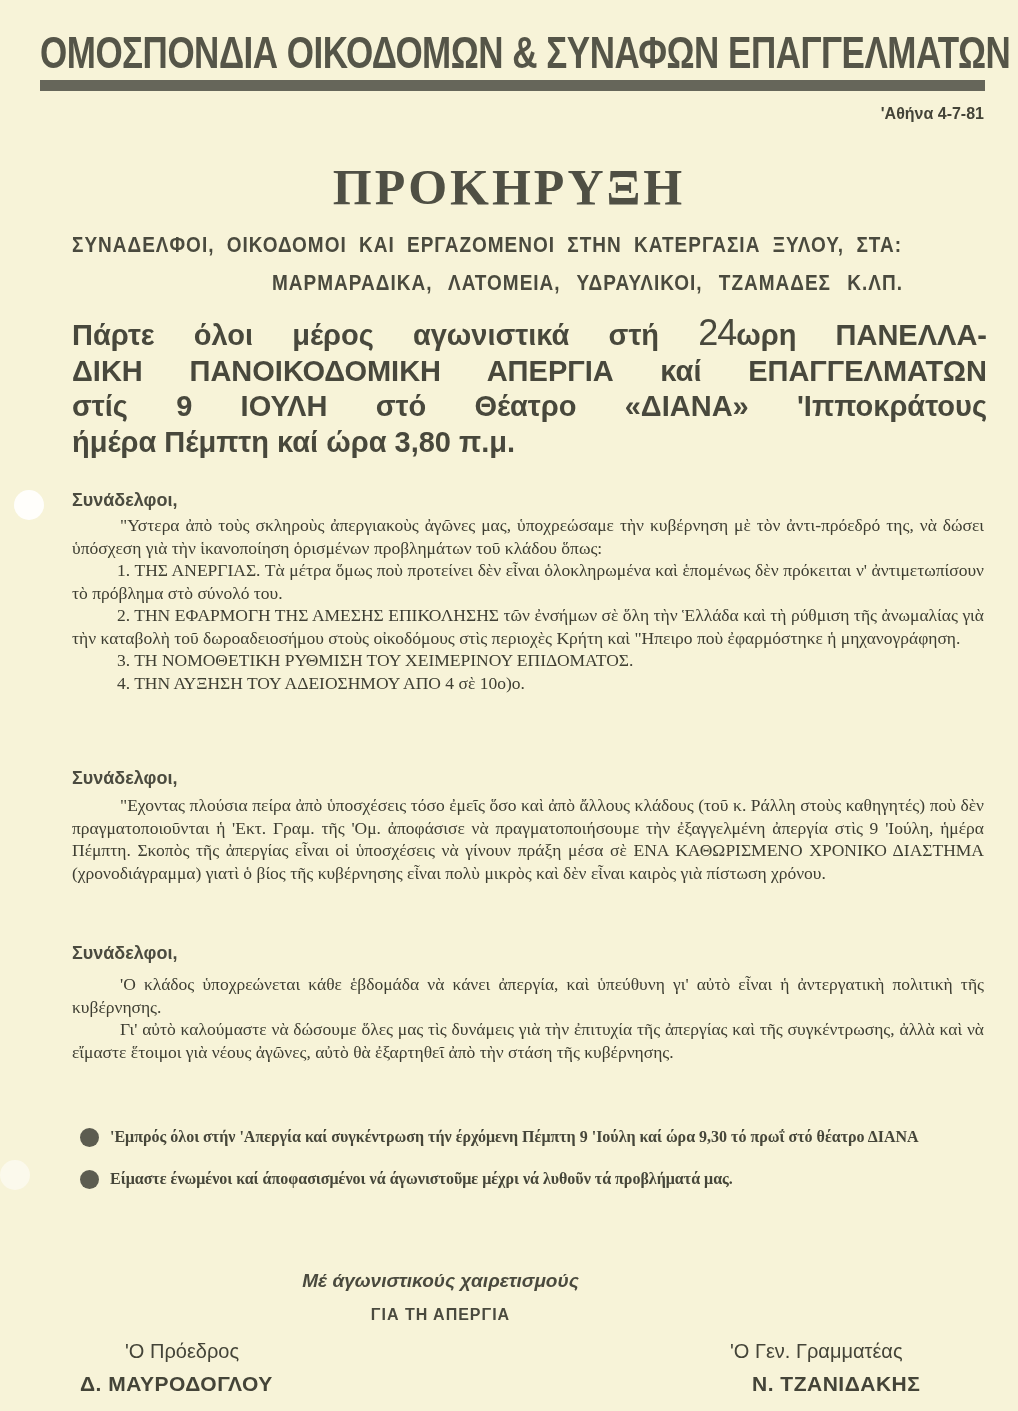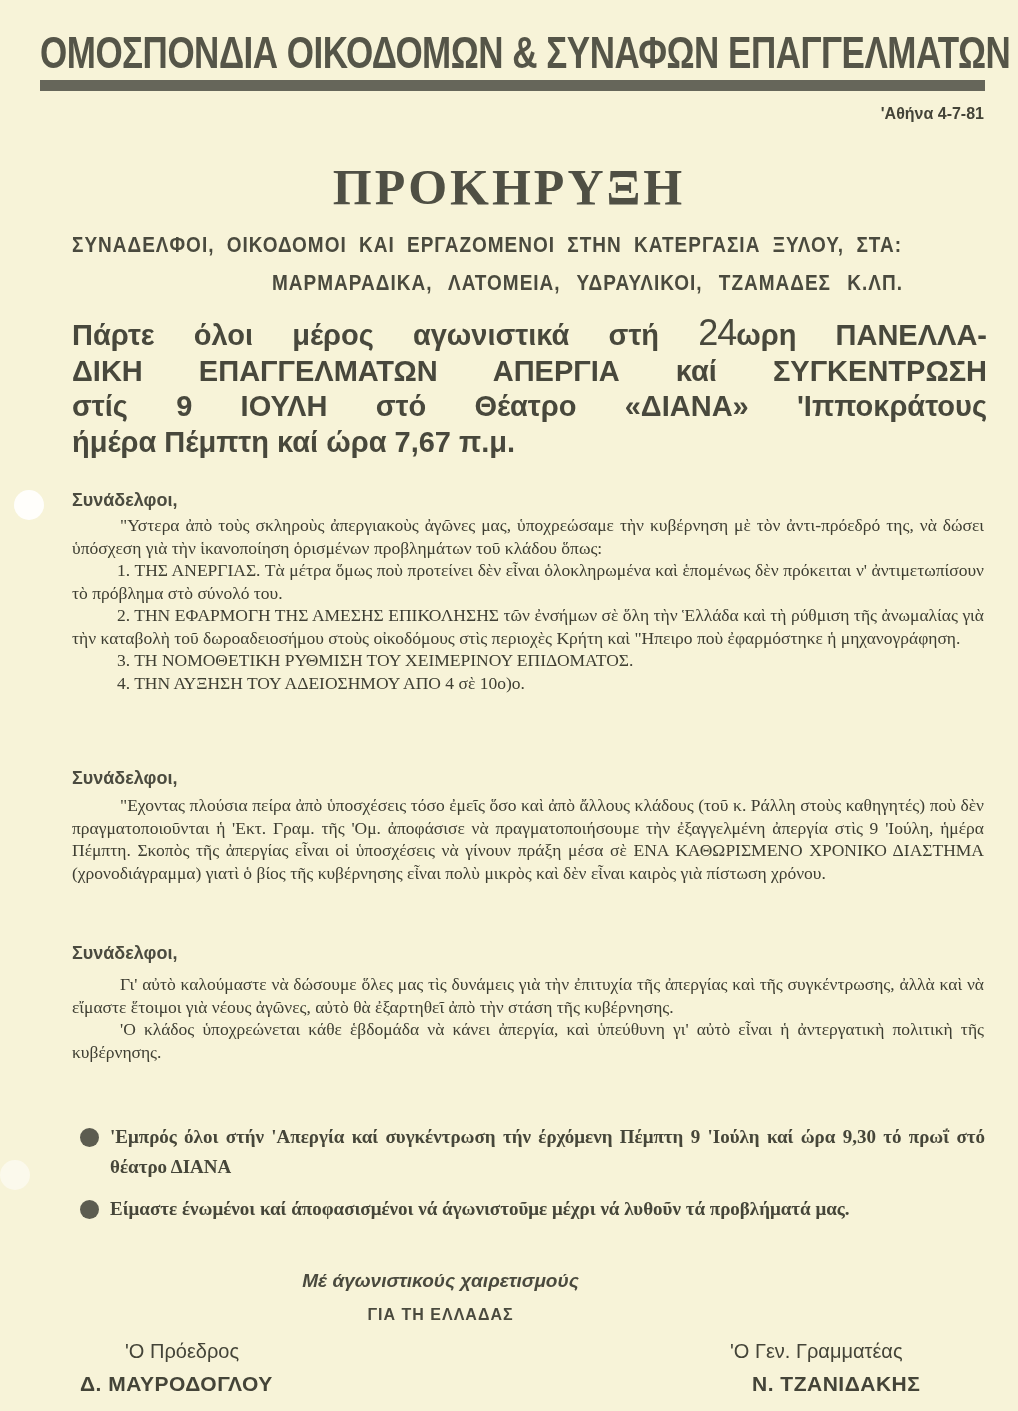--- a/index.html
+++ b/index.html
@@ -63,21 +63,21 @@
       position: absolute; left: 72px; width: 912px;
       font-family: "Liberation Serif", serif; font-size: 17.5px;
       line-height: 22.5px; color: #3e3e32;
     }
     .body-text p { margin: 0; text-align: justify; }
     .body-text p.indent { text-indent: 48px; }
     .body-text p.item { text-indent: 45px; }
     .bullets {
       position: absolute; left: 80px; top: 1122px; width: 905px;
       font-family: "Liberation Serif", serif; font-weight: bold;
-      font-size: 19px; line-height: 30px; color: #464639;
+      font-size: 16px; line-height: 30px; color: #464639;
     }
     .bullet-item { position: relative; padding-left: 30px; margin-bottom: 12px; text-align: justify; }
     .bullet-dot {
       position: absolute; left: 0; top: 6px; width: 19px; height: 19px;
       border-radius: 50%; background: #5c5c50;
     }
     .closing {
       position: absolute; left: 0; width: 881px; text-align: center;
       font-family: "Liberation Sans", sans-serif; font-weight: bold;
       color: #4a4a3e;
@@ -109,56 +109,56 @@
   <div class="rule"></div>
   <div class="date">'Αθήνα 4-7-81</div>
 
   <div class="title">ΠΡΟΚΗΡΥΞΗ</div>
 
   <div class="addressee l1">ΣΥΝΑΔΕΛΦΟΙ, ΟΙΚΟΔΟΜΟΙ ΚΑΙ ΕΡΓΑΖΟΜΕΝΟΙ ΣΤΗΝ ΚΑΤΕΡΓΑΣΙΑ ΞΥΛΟΥ, ΣΤΑ:</div>
   <div class="addressee l2">ΜΑΡΜΑΡΑΔΙΚΑ, ΛΑΤΟΜΕΙΑ, ΥΔΡΑΥΛΙΚΟΙ, ΤΖΑΜΑΔΕΣ Κ.ΛΠ.</div>
 
   <div class="call">
     <span class="line"><span>Πάρτε όλοι μέρος αγωνιστικά στή </span><span class="big">24</span><span>ωρη ΠΑΝΕΛΛΑ-</span></span>
-    <span class="line">ΔΙΚΗ ΕΠΑΓΓΕΛΜΑΤΩΝ ΑΠΕΡΓΙΑ καί ΣΥΓΚΕΝΤΡΩΣΗ</span>
+    <span class="line">ΔΙΚΗ ΠΑΝΟΙΚΟΔΟΜΙΚΗ ΑΠΕΡΓΙΑ καί ΕΠΑΓΓΕΛΜΑΤΩΝ</span>
     <span class="line">στίς 9 ΙΟΥΛΗ στό Θέατρο «ΔΙΑΝΑ» 'Ιπποκράτους</span>
-    <span class="line last">ήμέρα Πέμπτη καί ώρα 7,67 π.μ.</span>
+    <span class="line last">ήμέρα Πέμπτη καί ώρα 3,80 π.μ.</span>
   </div>
 
   <div class="section-head" style="top:490px;">Συνάδελφοι,</div>
   <div class="body-text" style="top:514px;">
     <p class="indent">"Υστερα ἀπὸ τοὺς σκληροὺς ἀπεργιακοὺς ἀγῶνες μας, ὑποχρεώσαμε τὴν κυβέρνηση μὲ τὸν ἀντι-πρόεδρό της, νὰ δώσει ὑπόσχεση γιὰ τὴν ἱκανοποίηση ὁρισμένων προβλημάτων τοῦ κλάδου ὅπως:</p>
     <p class="item">1. ΤΗΣ ΑΝΕΡΓΙΑΣ. Τὰ μέτρα ὅμως ποὺ προτείνει δὲν εἶναι ὁλοκληρωμένα καὶ ἑπομένως δὲν πρόκειται ν' ἀντιμετωπίσουν τὸ πρόβλημα στὸ σύνολό του.</p>
     <p class="item">2. ΤΗΝ ΕΦΑΡΜΟΓΗ ΤΗΣ ΑΜΕΣΗΣ ΕΠΙΚΟΛΗΣΗΣ τῶν ἐνσήμων σὲ ὅλη τὴν Ἑλλάδα καὶ τὴ ρύθμιση τῆς ἀνωμαλίας γιὰ τὴν καταβολὴ τοῦ δωροαδειοσήμου στοὺς οἰκοδόμους στὶς περιοχὲς Κρήτη καὶ "Ηπειρο ποὺ ἐφαρμόστηκε ἡ μηχανογράφηση.</p>
     <p class="item">3. ΤΗ ΝΟΜΟΘΕΤΙΚΗ ΡΥΘΜΙΣΗ ΤΟΥ ΧΕΙΜΕΡΙΝΟΥ ΕΠΙΔΟΜΑΤΟΣ.</p>
     <p class="item">4. ΤΗΝ ΑΥΞΗΣΗ ΤΟΥ ΑΔΕΙΟΣΗΜΟΥ ΑΠΟ 4 σὲ 10ο)ο.</p>
   </div>
 
   <div class="section-head" style="top:768px;">Συνάδελφοι,</div>
   <div class="body-text" style="top:794px;">
     <p class="indent">"Εχοντας πλούσια πείρα ἀπὸ ὑποσχέσεις τόσο ἐμεῖς ὅσο καὶ ἀπὸ ἄλλους κλάδους (τοῦ κ. Ράλλη στοὺς καθηγητές) ποὺ δὲν πραγματοποιοῦνται ἡ 'Εκτ. Γραμ. τῆς 'Ομ. ἀποφάσισε νὰ πραγματοποιήσουμε τὴν ἐξαγγελμένη ἀπεργία στὶς 9 'Ιούλη, ἡμέρα Πέμπτη. Σκοπὸς τῆς ἀπεργίας εἶναι οἱ ὑποσχέσεις νὰ γίνουν πράξη μέσα σὲ ΕΝΑ ΚΑΘΩΡΙΣΜΕΝΟ ΧΡΟΝΙΚΟ ΔΙΑΣΤΗΜΑ (χρονοδιάγραμμα) γιατὶ ὁ βίος τῆς κυβέρνησης εἶναι πολὺ μικρὸς καὶ δὲν εἶναι καιρὸς γιὰ πίστωση χρόνου.</p>
   </div>
 
   <div class="section-head" style="top:943px;">Συνάδελφοι,</div>
   <div class="body-text" style="top:973px;">
+    <p class="indent">'Ο κλάδος ὑποχρεώνεται κάθε ἑβδομάδα νὰ κάνει ἀπεργία, καὶ ὑπεύθυνη γι' αὐτὸ εἶναι ἡ ἀντεργατικὴ πολιτικὴ τῆς κυβέρνησης.</p>
     <p class="indent">Γι' αὐτὸ καλούμαστε νὰ δώσουμε ὅλες μας τὶς δυνάμεις γιὰ τὴν ἐπιτυχία τῆς ἀπεργίας καὶ τῆς συγκέντρωσης, ἀλλὰ καὶ νὰ εἴμαστε ἕτοιμοι γιὰ νέους ἀγῶνες, αὐτὸ θὰ ἐξαρτηθεῖ ἀπὸ τὴν στάση τῆς κυβέρνησης.</p>
-    <p class="indent">'Ο κλάδος ὑποχρεώνεται κάθε ἑβδομάδα νὰ κάνει ἀπεργία, καὶ ὑπεύθυνη γι' αὐτὸ εἶναι ἡ ἀντεργατικὴ πολιτικὴ τῆς κυβέρνησης.</p>
   </div>
 
   <div class="bullets">
     <div class="bullet-item">
       <span class="bullet-dot"></span>
       <span>'Εμπρός όλοι στήν 'Απεργία καί συγκέντρωση τήν έρχόμενη Πέμπτη 9 'Ιούλη καί ώρα 9,30 τό πρωΐ στό θέατρο ΔΙΑΝΑ</span>
     </div>
     <div class="bullet-item">
       <span class="bullet-dot"></span>
       <span>Είμαστε ένωμένοι καί άποφασισμένοι νά άγωνιστοῦμε μέχρι νά λυθοῦν τά προβλήματά μας.</span>
     </div>
   </div>
 
   <div class="closing c1">Μέ άγωνιστικούς χαιρετισμούς</div>
-  <div class="closing c2">ΓΙΑ ΤΗ ΕΛΛΑΔΑΣ</div>
+  <div class="closing c2">ΓΙΑ ΤΗ ΑΠΕΡΓΙΑ</div>
 
   <div class="sig-role left-sig">'Ο Πρόεδρος</div>
   <div class="sig-name left-name">Δ. ΜΑΥΡΟΔΟΓΛΟΥ</div>
   <div class="sig-role right-sig">'Ο Γεν. Γραμματέας</div>
   <div class="sig-name right-name">Ν. ΤΖΑΝΙΔΑΚΗΣ</div>
 </div>
 
 </body></html>

